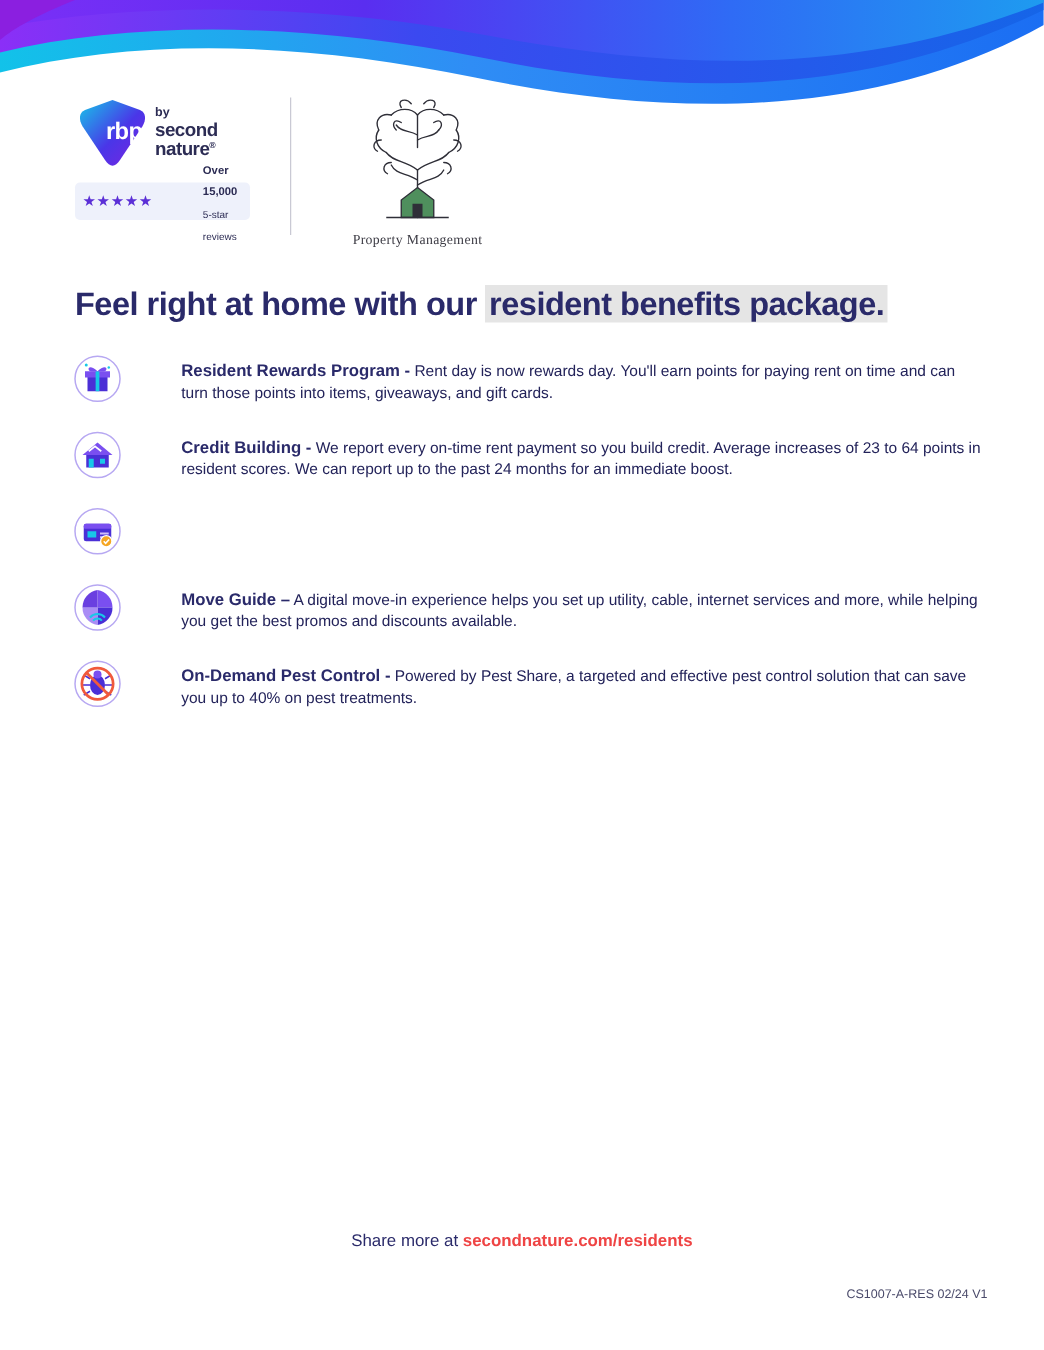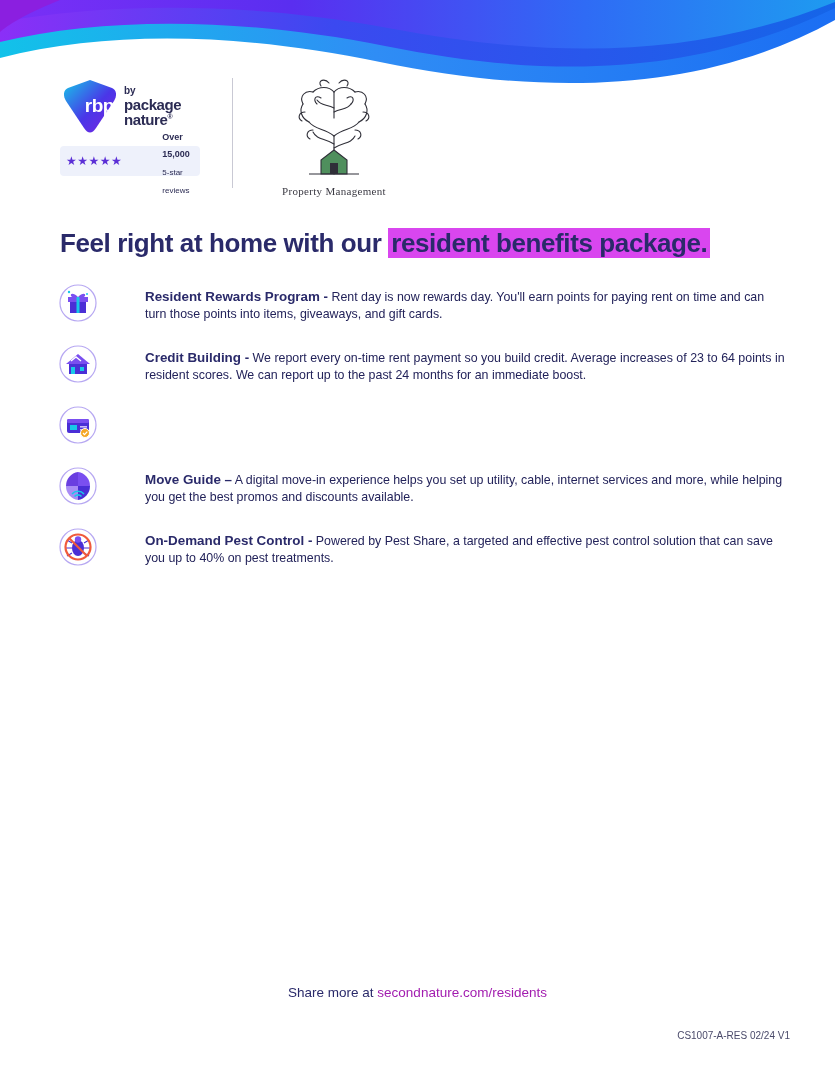--- a/index.html
+++ b/index.html
@@ -154,21 +154,21 @@
     position: absolute;
     top: 228px;
     left: 60px;
     width: 730px;
     font-size: 26px;
     font-weight: bold;
     color: #2a2a6a;
     letter-spacing: -0.4px;
   }
   .headline .hl {
-    background: #d946ef;
+    background: #e5e5e5;
     color: #2a2a6a;
     padding: 0 3px;
   }
 
   
   .benefits {
     position: absolute;
     top: 283px;
     left: 58px;
     width: 730px;
@@ -202,22 +202,22 @@
   .footer {
     position: absolute;
     top: 985px;
     left: 0;
     width: 835px;
     text-align: center;
     font-size: 13.5px;
     color: #2a2a6a;
   }
   .footer a {
-    color: #a21caf;
-    font-weight: normal;
+    color: #ef4444;
+    font-weight: bold;
     text-decoration: none;
   }
   .doc-code {
     position: absolute;
     top: 1030px;
     right: 45px;
     font-size: 10px;
     color: #4a4a6a;
   }
 </style>
@@ -264,21 +264,21 @@
           </linearGradient>
         </defs>
         <path d="M30 2 L52 10 C57 12 57 18 54 23 L36 50 C32 56 28 56 24 50 L6 23 C3 18 3 12 8 10 Z" fill="url(#shg)"></path>
       </svg>
       <div class="rbp-shield-text">
         <span>rbp</span>
           <span class="rbp-sup">®</span>
       </div>
       <div class="by-second-nature">
         <div class="by-label">by</div>
-        <div class="sn-name">package</div>
+        <div class="sn-name">second</div>
         <div class="sn-name"><span>nature</span><span class="sn-tm">®</span></div>
       </div>
     </div>
 
     <div class="reviews-box">
       <span class="stars">★★★★★</span>
       <span class="reviews-text">
         <span class="reviews-line1">Over 15,000</span><br>
         <span class="reviews-line2">5-star reviews</span>
       </span>

